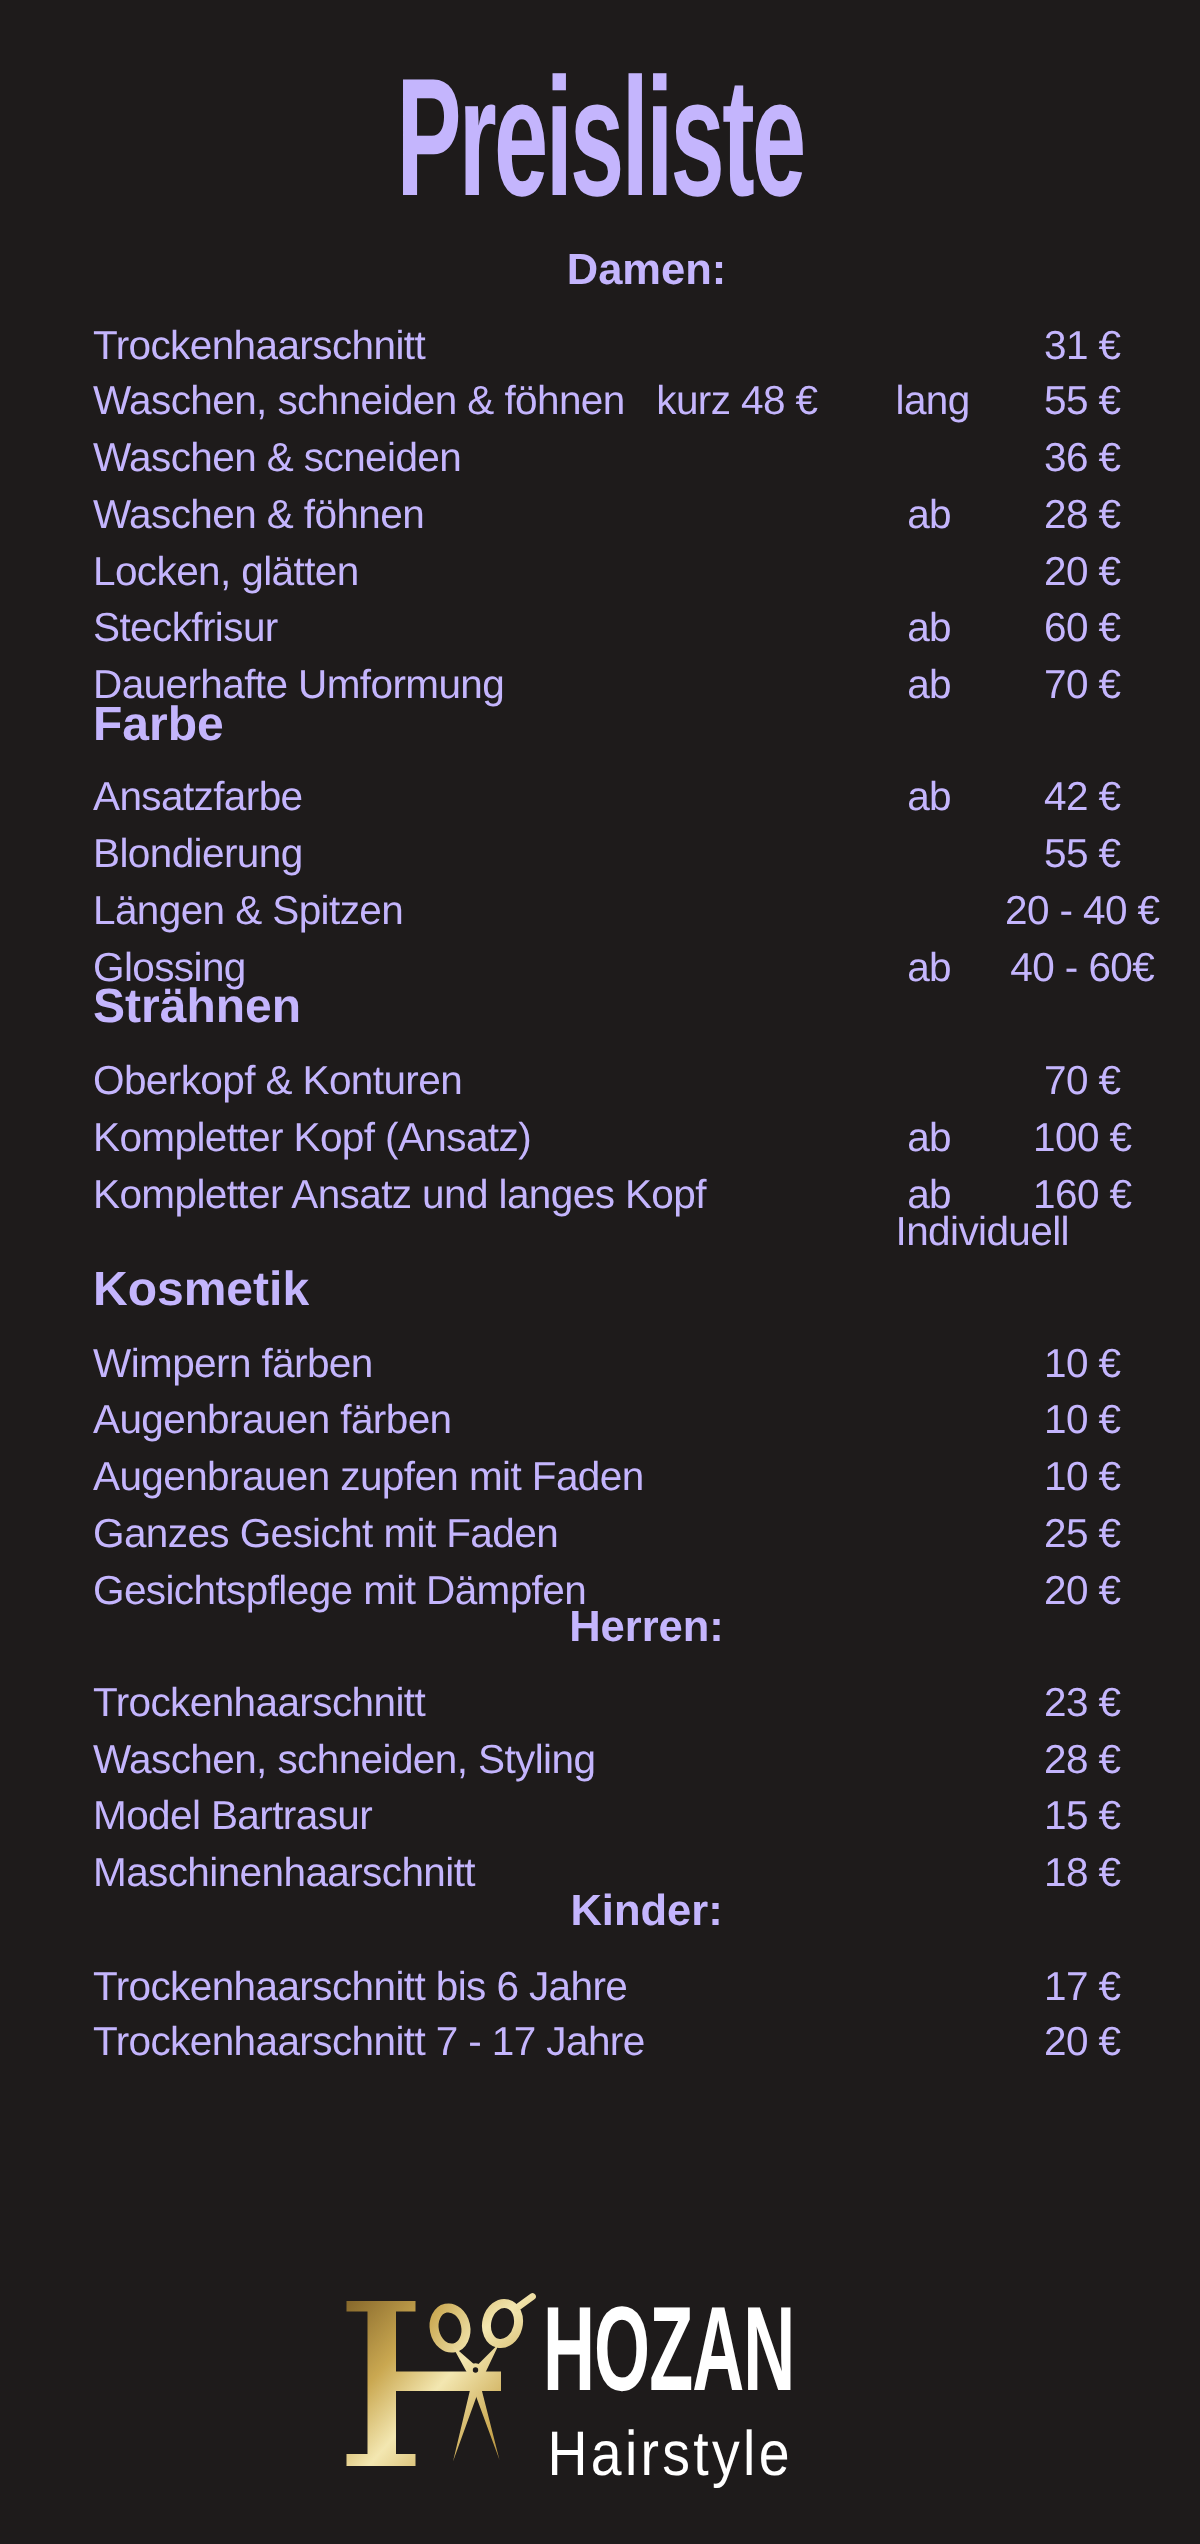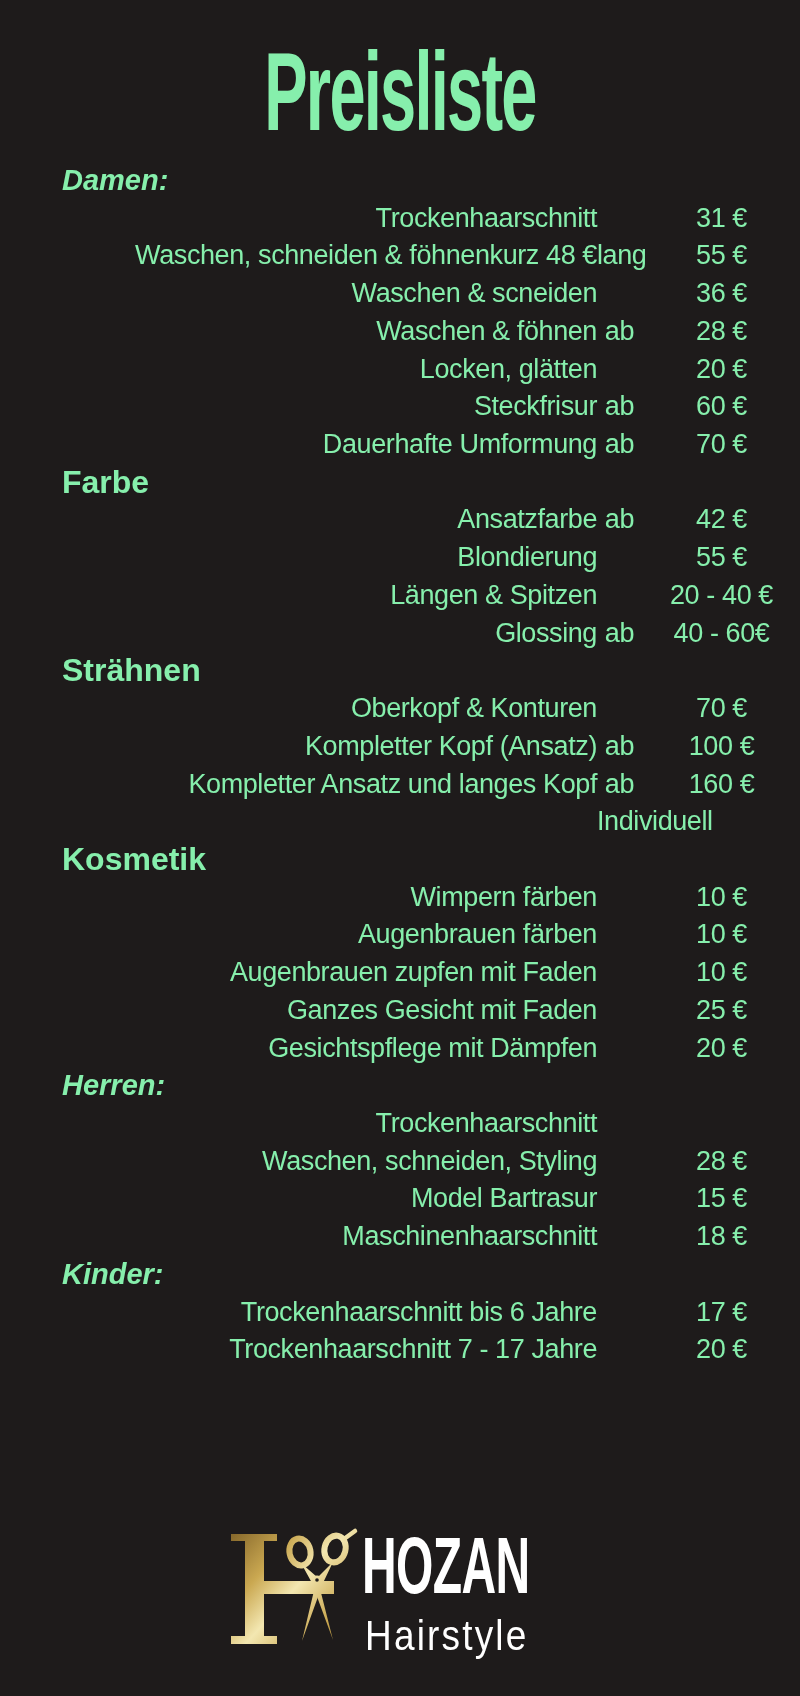--- a/index.html
+++ b/index.html
@@ -1,21 +1,21 @@
 <!DOCTYPE html>
 <html><head>
 <meta charset="utf-8">
 <style>
   html, body { margin: 0; padding: 0; background: #000; }
   .poster {
     position: relative;
     width: 800px;
     height: 1696px;
     background: #1e1b1b;
-    color: #86efac;
+    color: #c4b5fd;
     font-family: "Liberation Sans", sans-serif;
     overflow: hidden;
   }
   .title {
     position: absolute;
     top: 36px;
     left: 0;
     width: 800px;
     margin: 0;
     text-align: center;
@@ -36,33 +36,33 @@
   .row {
     display: grid;
     grid-template-columns: 1fr auto 46px 157px;
     align-items: baseline;
     height: 37.72px;
     line-height: 37.72px;
     font-size: 27px;
     letter-spacing: -0.4px;
     white-space: nowrap;
   }
-  .row .label  { text-align: right; overflow: visible; }
-  .row .mid    { text-align: right; }
+  .row .label  { text-align: left; overflow: visible; margin-top: 12px; }
+  .row .mid    { text-align: right; padding-right: 52px; }
   .row .prefix { text-align: right; padding-right: 9px; }
   .row .value  { text-align: center; }
   .row.heading {
     display: block;
     font-weight: 700;
     font-size: 32px;
     letter-spacing: 0;
   }
   .row.heading.italic {
-    font-style: italic;
     font-size: 29px;
+    text-align: center;
   }
   .logo {
     position: absolute;
     left: 216px;
     top: 1520px;
     width: 330px;
     height: 150px;
   }
   .logo svg { display: block; }
 </style>
@@ -195,20 +195,21 @@
         <span class="label">Gesichtspflege mit Dämpfen</span>
         <span class="mid"></span>
         <span class="prefix"></span>
         <span class="value">20 €</span>
       </div>
       <div class="row heading italic">Herren:</div>
       <div class="row">
         <span class="label">Trockenhaarschnitt</span>
         <span class="mid"></span>
         <span class="prefix"></span>
+        <span class="value">23 €</span>
       </div>
       <div class="row">
         <span class="label">Waschen, schneiden, Styling</span>
         <span class="mid"></span>
         <span class="prefix"></span>
         <span class="value">28 €</span>
       </div>
       <div class="row">
         <span class="label">Model Bartrasur</span>
         <span class="mid"></span>

